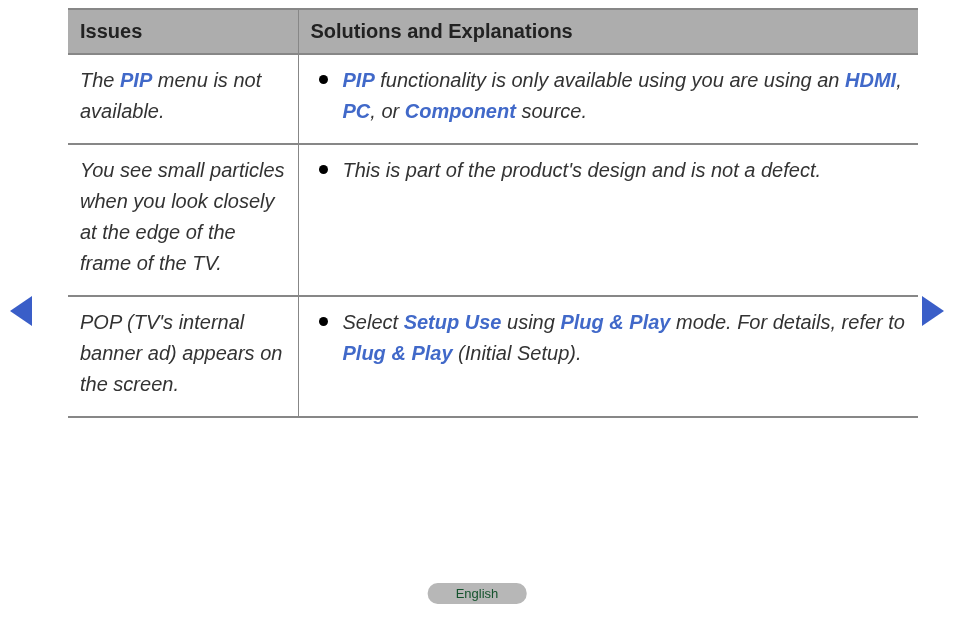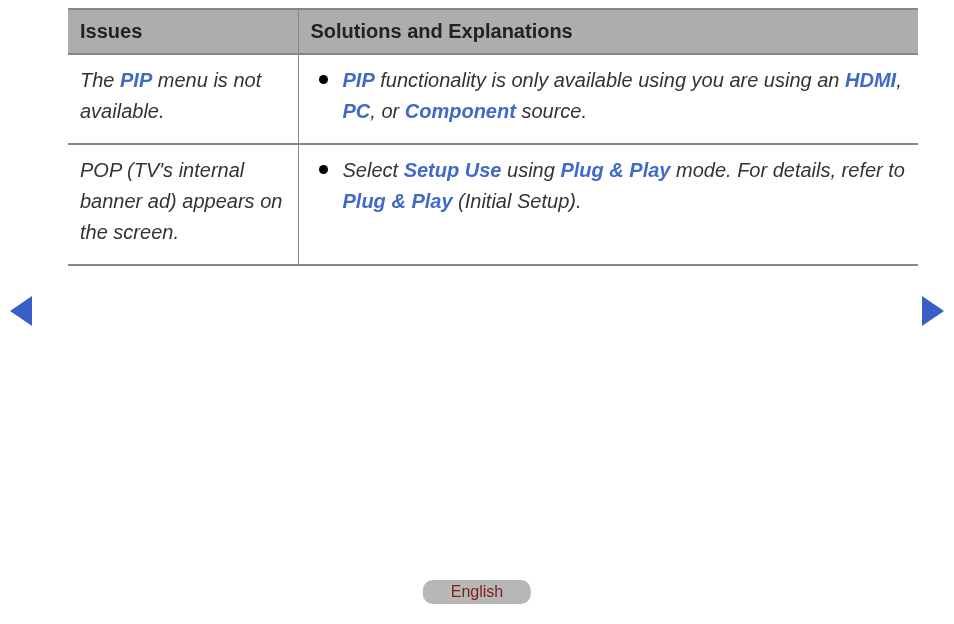--- a/index.html
+++ b/index.html
@@ -100,22 +100,22 @@
     .keyword {
       color: #4169c9;
       font-weight: bold;
     }
     .lang-badge {
       position: absolute;
       bottom: 20px;
       left: 50%;
       transform: translateX(-50%);
       background: #b7b7b7;
-      color: #7f1d1d;
-      font-size: 16px;
+      color: #14532d;
+      font-size: 13px;
       padding: 3px 28px;
       border-radius: 10px;
     }
   </style>
 </head>
 <body>
 
 <div class="arrow arrow-left" aria-label="Previous page"></div>
 
 <div class="arrow arrow-right" aria-label="Next page"></div>
@@ -136,20 +136,28 @@
       <tbody>
           <tr>
             <td class="issue-cell"><span>The </span><span class="keyword">PIP</span><span> menu is not available.</span></td>
             <td class="solution-cell">
               <ul class="solution-list">
                 <li><span class="keyword">PIP</span><span> functionality is only available using you are using an </span><span class="keyword">HDMI</span><span>, </span><span class="keyword">PC</span><span>, or </span><span class="keyword">Component</span><span> source.</span></li>
               </ul>
             </td>
           </tr>
           <tr>
+            <td class="issue-cell"><span>You see small particles when you look closely at the edge of the frame of the TV.</span></td>
+            <td class="solution-cell">
+              <ul class="solution-list">
+                <li><span>This is part of the product's design and is not a defect.</span></li>
+              </ul>
+            </td>
+          </tr>
+          <tr>
             <td class="issue-cell"><span>POP (TV's internal banner ad) appears on the screen.</span></td>
             <td class="solution-cell">
               <ul class="solution-list">
                 <li><span>Select </span><span class="keyword">Setup Use</span><span> using </span><span class="keyword">Plug &amp; Play</span><span> mode. For details, refer to </span><span class="keyword">Plug &amp; Play</span><span> (Initial Setup).</span></li>
               </ul>
             </td>
           </tr>
         </tbody>
     </table>
   </div>

